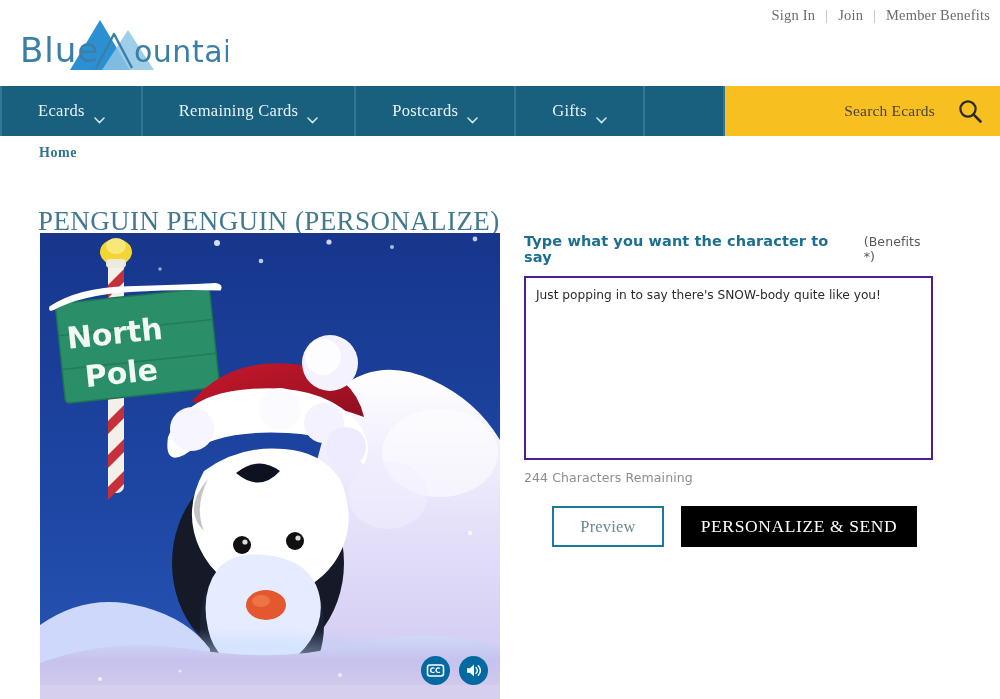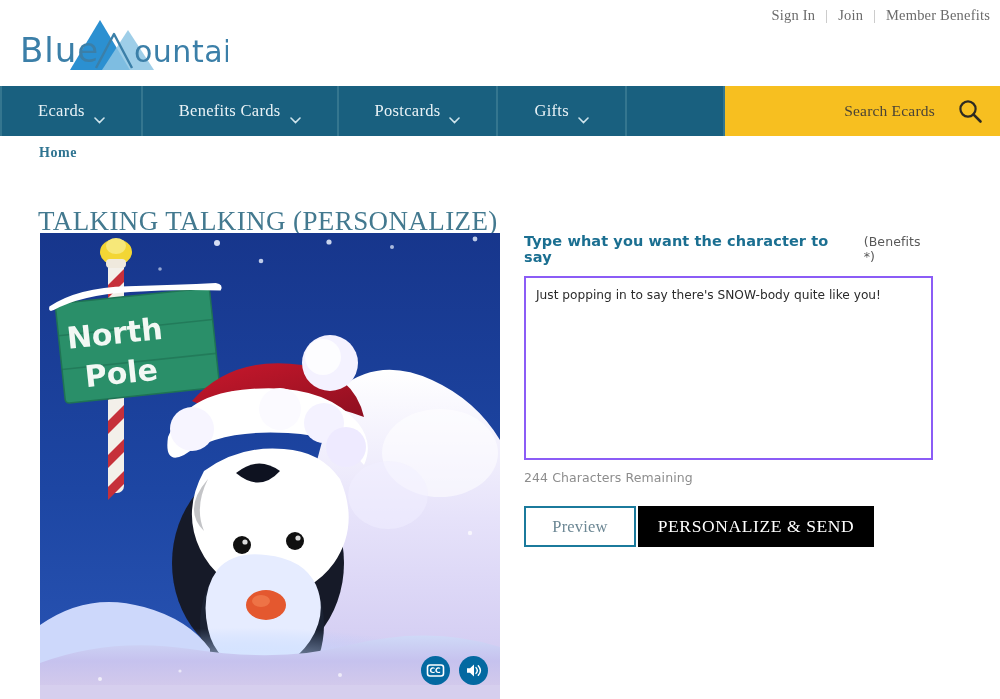--- a/index.html
+++ b/index.html
@@ -118,34 +118,34 @@
     letter-spacing: .1px; margin-bottom: 0;
     display: flex; align-items: baseline; gap: 12px;
   }
   .field-required {
     font-weight: normal; font-size: 12.5px; color: #585858;
     font-family: "DejaVu Sans", sans-serif;
   }
   .msg-box {
     margin-top: 11px;
     width: 409px; height: 184px;
-    border: 2px solid #8b5cf6;
+    border: 2px solid #4c1d95;
     background: #ffffff;
     padding: 9px 10px;
     font-family: "DejaVu Sans", sans-serif;
     font-size: 12.2px; color: #2b2b2b; line-height: 1.45;
     resize: none; outline: none;
   }
   .char-count {
     margin-top: 6px; width: 409px; 
     font-family: "DejaVu Sans", sans-serif;
     font-size: 12.5px; color: #8d8d8d; letter-spacing: .1px;
   }
   .btn-row {
-    margin-top: 21px; display: flex; gap: 2px;
+    margin-top: 21px; display: flex; gap: 17px; margin-left: 28px;
   }
   .btn-preview {
     width: 112px; height: 41px;
     border: 2px solid #1b7a9c; background: #ffffff;
     color: #6c8794;
     font-family: "Liberation Serif", serif; font-size: 16.5px;
     display: flex; align-items: center; justify-content: center;
     cursor: pointer; letter-spacing:.2px;
   }
   .btn-send {
@@ -187,21 +187,21 @@
     <div class="nav-item">
       <span>Ecards</span>
       <span class="chev">
         <svg width="11" height="7" viewBox="0 0 11 7">
             <path d="M1 1 L5.5 5.5 L10 1" stroke="#cfe4ec" stroke-width="1.6" fill="none" stroke-linecap="round"></path>
           </svg>
       </span>
     </div>
 
     <div class="nav-item">
-      <span>Benefits Cards</span>
+      <span>Remaining Cards</span>
       <span class="chev">
         <svg width="11" height="7" viewBox="0 0 11 7">
             <path d="M1 1 L5.5 5.5 L10 1" stroke="#cfe4ec" stroke-width="1.6" fill="none" stroke-linecap="round"></path>
           </svg>
       </span>
     </div>
 
     <div class="nav-item">
       <span>Postcards</span>
       <span class="chev">
@@ -231,21 +231,21 @@
         <line x1="16.4" y1="16.4" x2="23.5" y2="23.5" stroke="#2d2a22" stroke-width="2.6" stroke-linecap="round"></line>
       </svg>
     </span>
   </div>
 </div>
 
 <div class="breadcrumb">
   <span>Home</span>
 </div>
 
-<h1 class="page-title">TALKING TALKING (PERSONALIZE)</h1>
+<h1 class="page-title">PENGUIN PENGUIN (PERSONALIZE)</h1>
 
 <div class="card-image">
   <svg width="460" height="466" viewBox="0 0 460 466" xmlns="http://www.w3.org/2000/svg">
     <defs>
       <linearGradient id="sky" x1="0" y1="0" x2="0" y2="1">
         <stop offset="0%" stop-color="#17368c"></stop>
         <stop offset="55%" stop-color="#1d46a3"></stop>
         <stop offset="100%" stop-color="#2a55b5"></stop>
       </linearGradient>
       <linearGradient id="snowbank" x1="0" y1="0" x2="0" y2="1">

